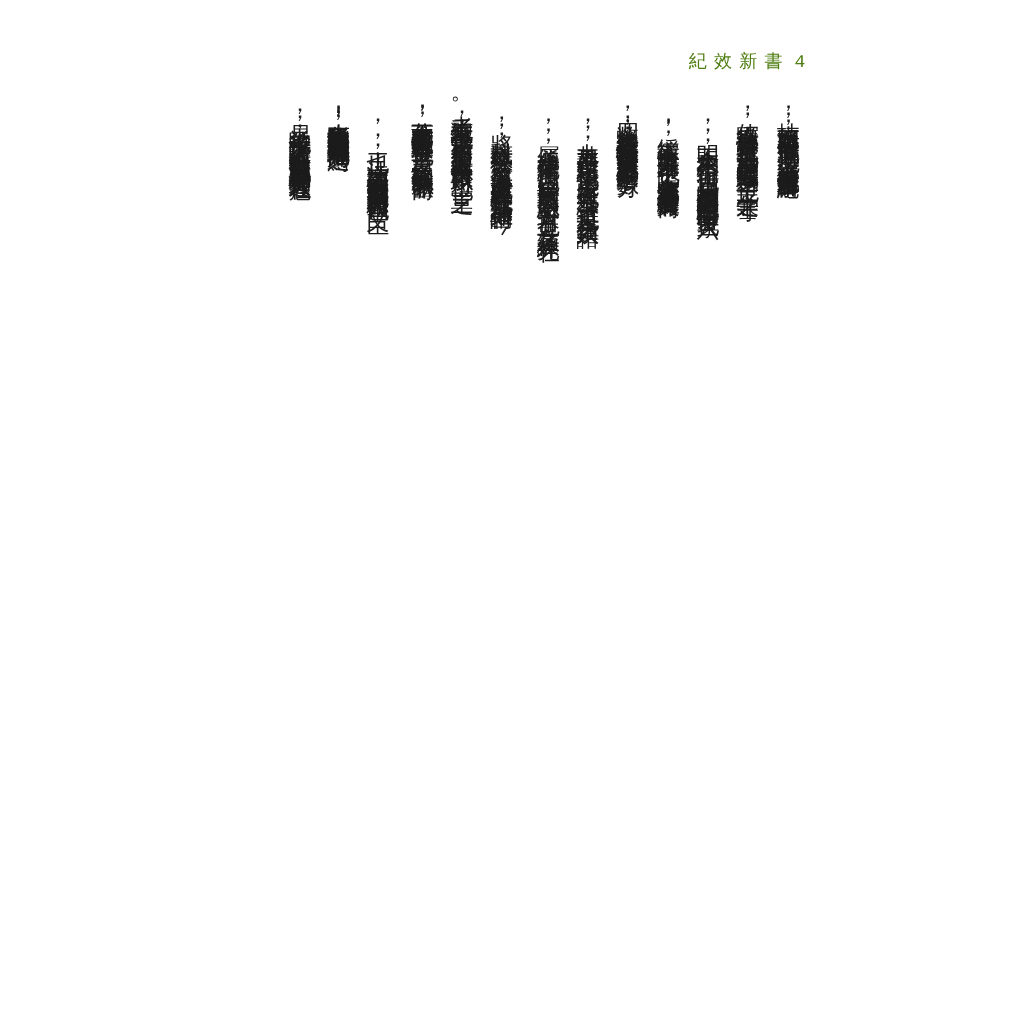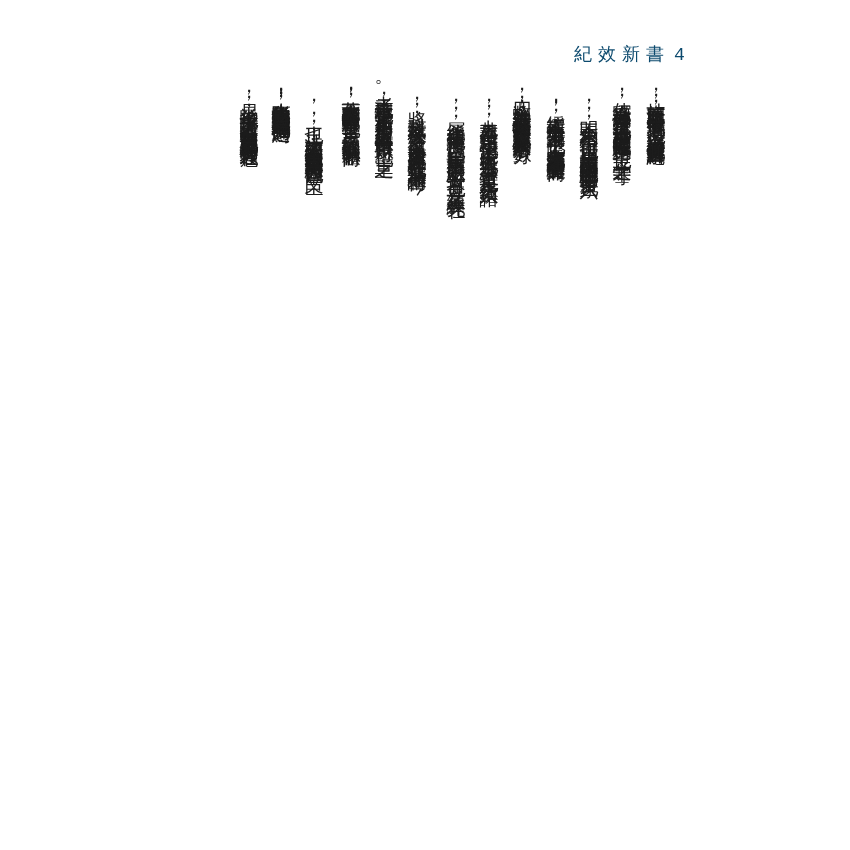--- a/index.html
+++ b/index.html
@@ -14,24 +14,24 @@
     overflow: hidden;
     font-family: "DejaVu Serif", "Liberation Serif", serif;
     color: #1a1a1a;
   }
   .page-header {
     position: absolute;
     top: 42px;
     left: 574px;
     width: 100px;
     height: 22px;
-    font-size: 18px;
+    font-size: 15px;
     letter-spacing: 6px;
     white-space: nowrap;
-    color: #0c4a6e;
+    color: #4d7c0f;
     font-family: Liberation Mono, monospace;
   }
   .page-header .page-num {
     margin-left: 4px;
     letter-spacing: 0;
   }
   .text-body {
     position: absolute;
     top: 96px;
     left: 236px;

